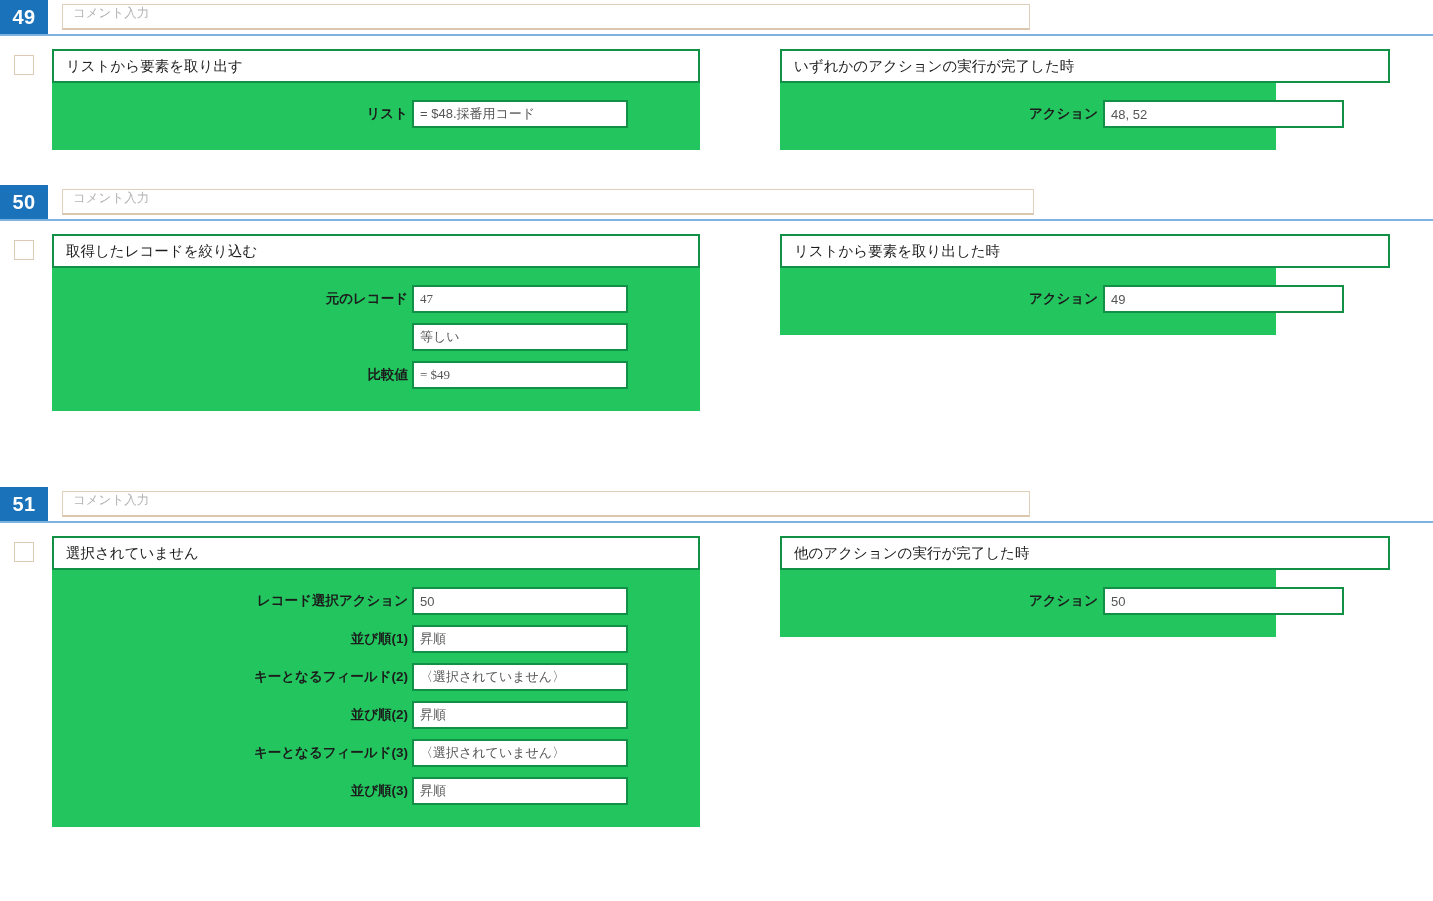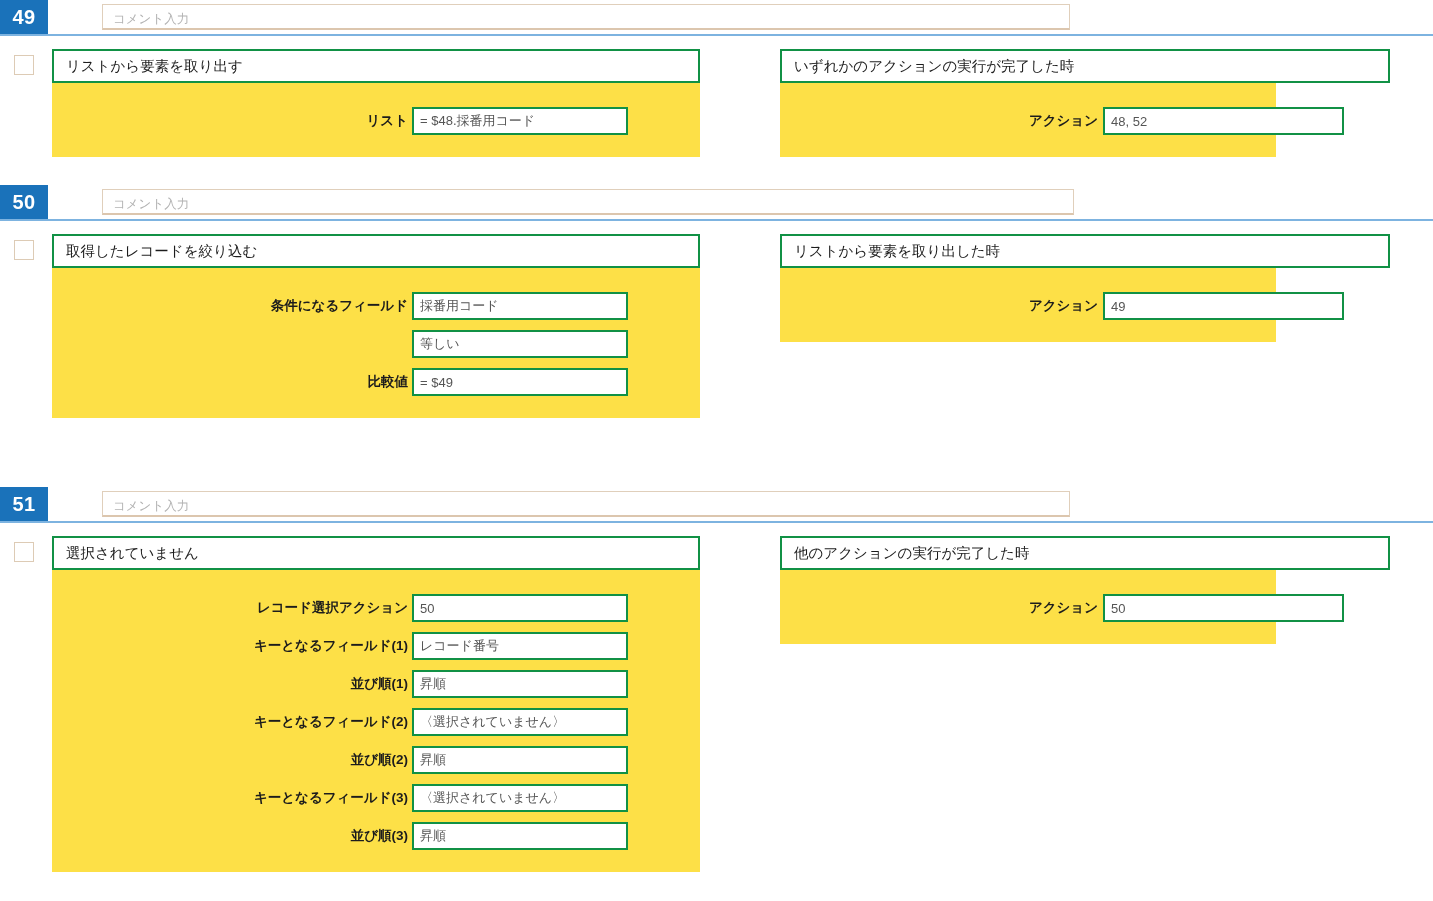--- a/index.html
+++ b/index.html
@@ -46,23 +46,22 @@
   }
   .comment-input {
     position: absolute;
     top: 4px;
     left: 62px;
     height: 26px;
     background: #ffffff;
     border: 1px solid #e0cfbb;
     border-bottom: 2px solid #dcc6ae;
     display: flex;
-    align-items: flex-end;
+    align-items: flex-start;
     padding: 0 10px;
-    margin-left: 40px;
   }
   .comment-input .ph {
     color: #b3b3b3;
     font-size: 12.5px;
     white-space: nowrap;
   }
 
   .divider {
     position: absolute;
     left: 0;
@@ -87,22 +86,22 @@
     border: 2px solid #119145;
     height: 34px;
     display: flex;
     align-items: center;
     padding: 0 12px;
     font-size: 14.5px;
     color: #1c1c1c;
     white-space: nowrap;
   }
   .panel-body {
-    background: #fde047;
-    padding: 24px 0 12px 0;
+    background: #22c55e;
+    padding: 17px 0 12px 0;
   }
 
   .field-row {
     position: relative;
     height: 38px;
   }
   .field-label {
     position: absolute;
     top: 0;
     height: 28px;
@@ -176,26 +175,26 @@
       </div>
       <div class="step-block" style="top: 185px;">
         <div class="step-header">
           <div class="step-number">50</div>
           <div class="comment-input" style="width: 972px;">
             <span class="ph">コメント入力</span>
           </div>
         </div>
         <div class="divider" style="top: 34px;"></div>
         <div class="row-checkbox" style="left: 14px; top: 55px;"></div>
-        <div class="panel col-left" style="left: 52px; top: 49px;">
+        <div class="panel col-left" style="left: 52px; top: 49px; font-family: Liberation Serif, serif;">
           <div class="panel-title">取得したレコードを絞り込む</div>
           <div class="panel-body">
             <div class="field-row">
-              <div class="field-label">条件になるフィールド</div>
-              <div class="field-value">採番用コード</div>
+              <div class="field-label">元のレコード</div>
+              <div class="field-value">47</div>
             </div>
             <div class="field-row">
               <div class="field-value">等しい</div>
             </div>
             <div class="field-row">
               <div class="field-label">比較値</div>
               <div class="field-value">= $49</div>
             </div>
           </div>
         </div>
@@ -219,24 +218,20 @@
         <div class="divider" style="top: 34px;"></div>
         <div class="row-checkbox" style="left: 14px; top: 55px;"></div>
         <div class="panel col-left" style="left: 52px; top: 49px;">
           <div class="panel-title">選択されていません</div>
           <div class="panel-body">
             <div class="field-row">
               <div class="field-label">レコード選択アクション</div>
               <div class="field-value">50</div>
             </div>
             <div class="field-row">
-              <div class="field-label">キーとなるフィールド(1)</div>
-              <div class="field-value">レコード番号</div>
-            </div>
-            <div class="field-row">
               <div class="field-label">並び順(1)</div>
               <div class="field-value">昇順</div>
             </div>
             <div class="field-row">
               <div class="field-label">キーとなるフィールド(2)</div>
               <div class="field-value">〈選択されていません〉</div>
             </div>
             <div class="field-row">
               <div class="field-label">並び順(2)</div>
               <div class="field-value">昇順</div>

